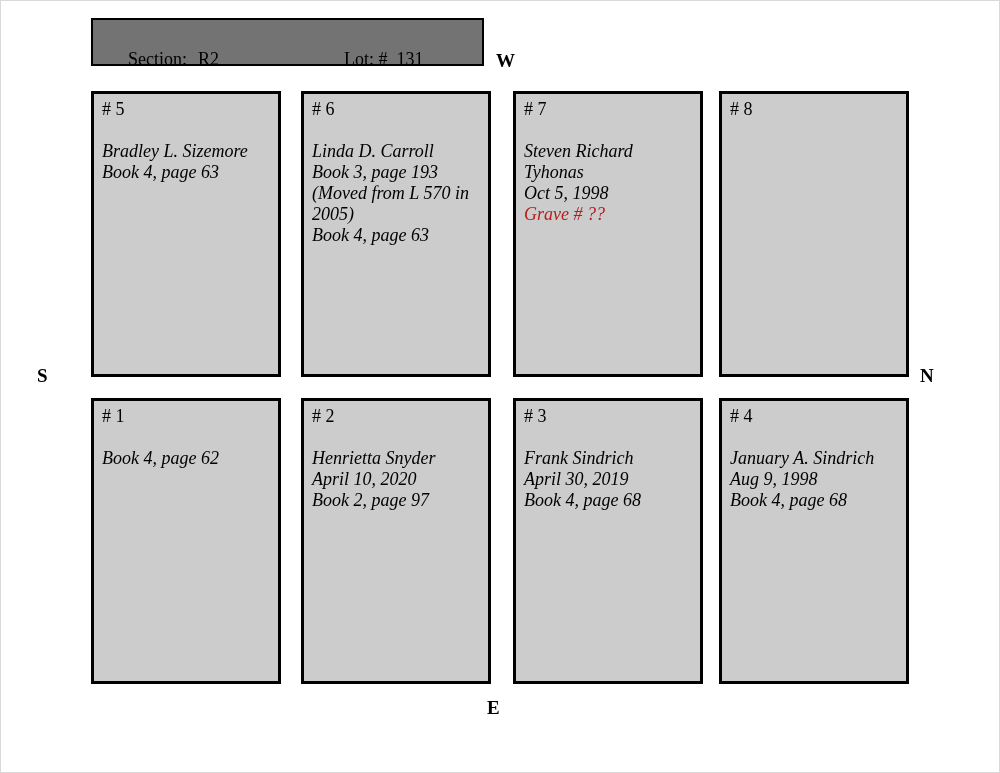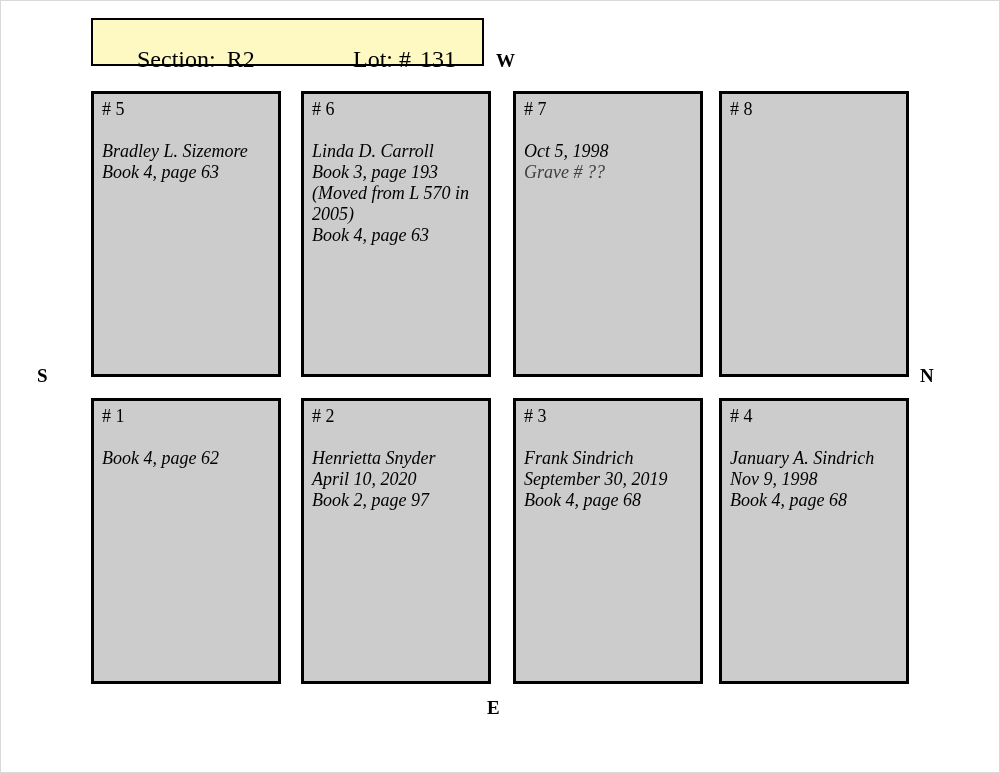--- a/index.html
+++ b/index.html
@@ -20,23 +20,23 @@
   }
 
   
   .header-box {
     position: absolute;
     left: 90px;
     top: 17px;
     width: 393px;
     height: 48px;
     border: 2px solid #000000;
-    background: #fef9c3;
+    background: #737373;
     box-sizing: border-box;
-    font-size: 24px;
+    font-size: 18px;
     line-height: 21px;
   }
   .header-section {
     position: absolute;
     left: 8px;
     top: 8px;
     white-space: pre;
   }
   .header-lot {
     position: absolute;
@@ -119,22 +119,23 @@
       <div class="line">Linda D. Carroll</div>
       <div class="line">Book 3, page 193</div>
       <div class="line">(Moved from L 570 in 2005)</div>
       <div class="line">Book 4, page 63</div>
     </div>
   </div>
 
   <div class="plot row-top col-3">
     <div class="plot-number"># 7</div>
     <div class="plot-lines">
+      <div class="line">Steven Richard Tyhonas</div>
       <div class="line">Oct 5, 1998</div>
-      <div class="line" style="color: #404040;">Grave # ??</div>
+      <div class="line" style="color: #b91c1c;">Grave # ??</div>
     </div>
   </div>
 
   <div class="plot row-top col-4">
     <div class="plot-number"># 8</div>
     <div class="plot-lines"></div>
   </div>
 
   <div class="plot row-bottom col-1">
     <div class="plot-number"># 1</div>
@@ -149,27 +150,27 @@
       <div class="line">Henrietta Snyder</div>
       <div class="line">April 10, 2020</div>
       <div class="line">Book 2, page 97</div>
     </div>
   </div>
 
   <div class="plot row-bottom col-3">
     <div class="plot-number"># 3</div>
     <div class="plot-lines">
       <div class="line">Frank Sindrich</div>
-      <div class="line">September 30, 2019</div>
+      <div class="line">April 30, 2019</div>
       <div class="line">Book 4, page 68</div>
     </div>
   </div>
 
   <div class="plot row-bottom col-4">
     <div class="plot-number"># 4</div>
     <div class="plot-lines">
       <div class="line">January A. Sindrich</div>
-      <div class="line">Nov 9, 1998</div>
+      <div class="line">Aug 9, 1998</div>
       <div class="line">Book 4, page 68</div>
     </div>
   </div>
 
 </div>
 
 </body></html>

